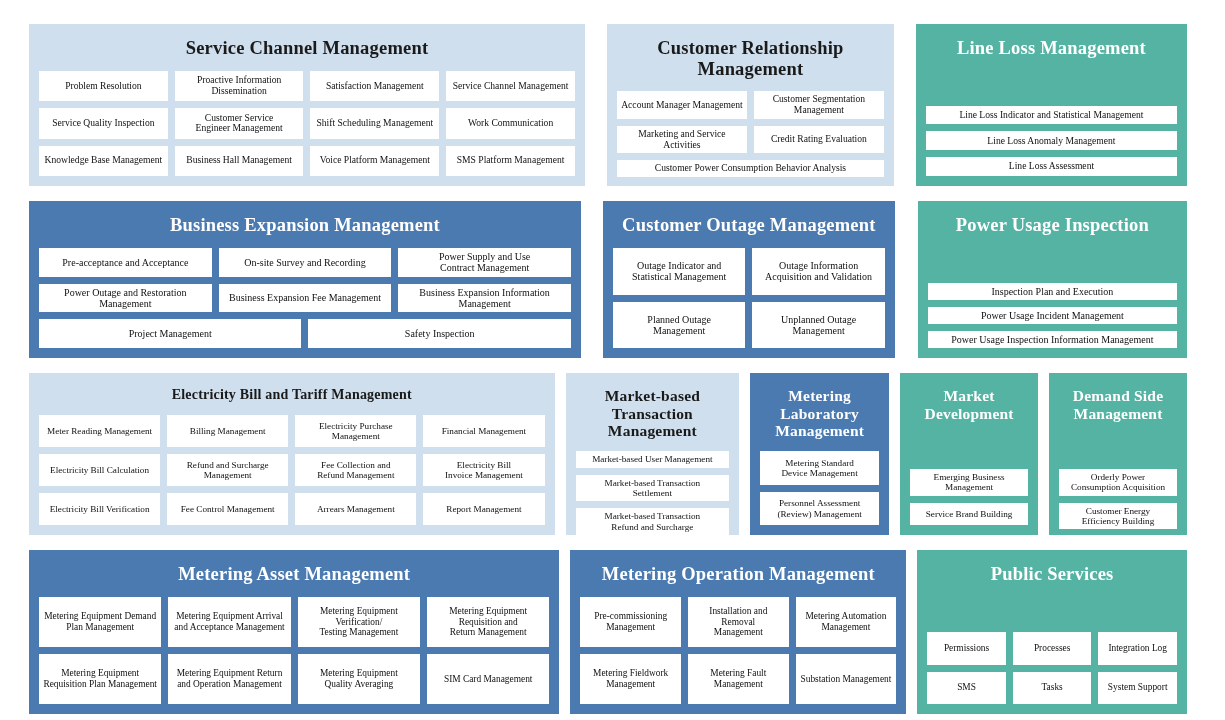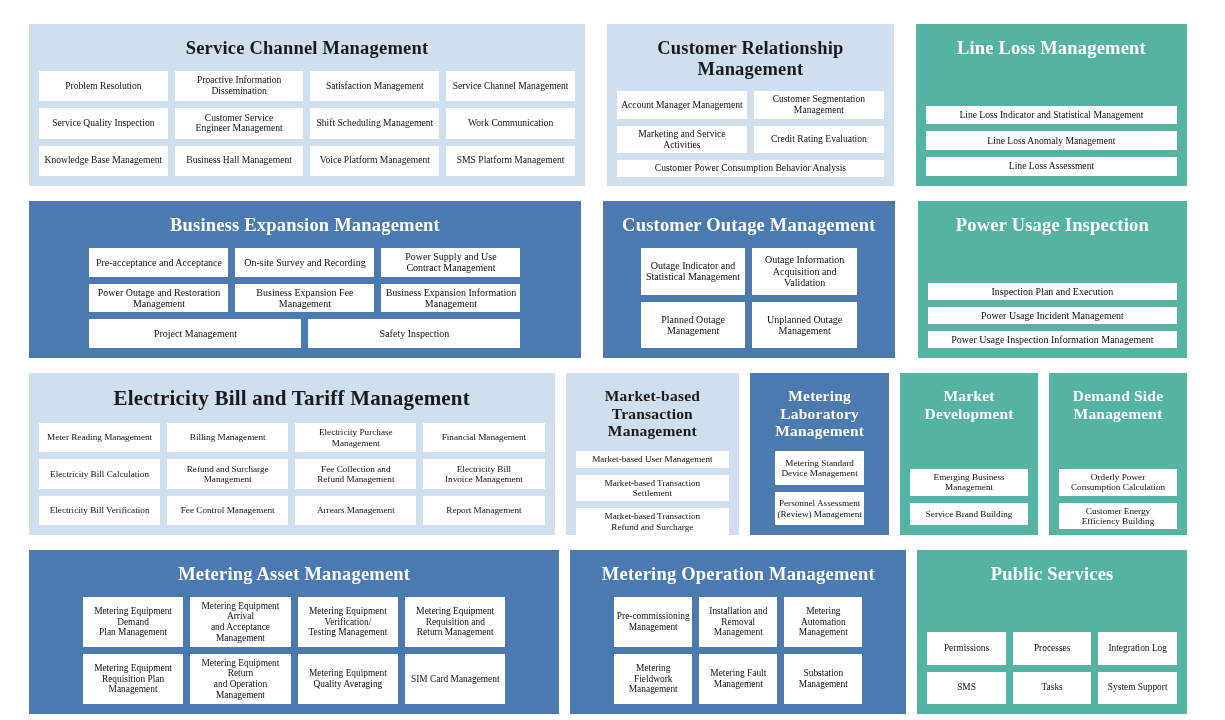--- a/index.html
+++ b/index.html
@@ -15,21 +15,21 @@
     padding: 24px 38px 6px 29px;
     display: flex; flex-direction: column;
     gap: 15px;
   }
   .row { display: flex; flex-direction: row; }
   .panel {
     display: flex; flex-direction: column;
     padding: 8px 10px 10px 10px;
   }
   .panel.blue-light { background: #cfdfee; }
-  .panel.blue-dark  { background: #4a7ab0; align-items: center; }
+  .panel.blue-dark  { background: #4a7ab0; }
   .panel.teal       { background: #55b3a4; gap: 35px; }
 
   .panel-title {
     text-align: center;
     font-weight: bold;
     letter-spacing: .2px;
     line-height: 1.12;
     margin: 6px 0 12px 0;
   }
   .blue-light .panel-title { color: #1a1a1a; }
@@ -70,21 +70,21 @@
   .r2 .panel-title { font-size: 18.5px; }
   .r2 .tile { font-size: 10px; font-family: Liberation Serif, serif; }
 
   
   .r3 { height: 162px; gap: 11px; }
   .r3 .p1 { width: 530px; }
   .r3 .p2 { width: 175px; }
   .r3 .p3 { width: 140px; }
   .r3 .p4 { width: 139px; }
   .r3 .p5 { width: 139px; }
-  .r3 .p1 .panel-title { font-size: 21px; }
+  .r3 .p1 .panel-title { font-size: 14px; }
   .r3 .p2 .panel-title,
   .r3 .p3 .panel-title { font-size: 15.5px; }
   .r3 .p4 .panel-title,
   .r3 .p5 .panel-title { font-size: 15.5px; }
   .r3 .tile { font-size: 9.2px; }
 
   
   .r4 { height: 170px; gap: 11px; }
   .r4 .p1 { width: 537px; }
   .r4 .p2 { width: 340px; }
@@ -292,21 +292,21 @@
         </div>
       </div>
     </div>
 
     <div class="panel teal p5">
       <div class="panel-title">Demand Side
 Management</div>
       <div class="tiles">
         <div class="tile-row">
           <div class="tile wide">Orderly Power
-Consumption Calculation</div>
+Consumption Acquisition</div>
         </div>
         <div class="tile-row">
           <div class="tile wide">Customer Energy
 Efficiency Building</div>
         </div>
       </div>
     </div>
   </div>
 
   <div class="row r4">

